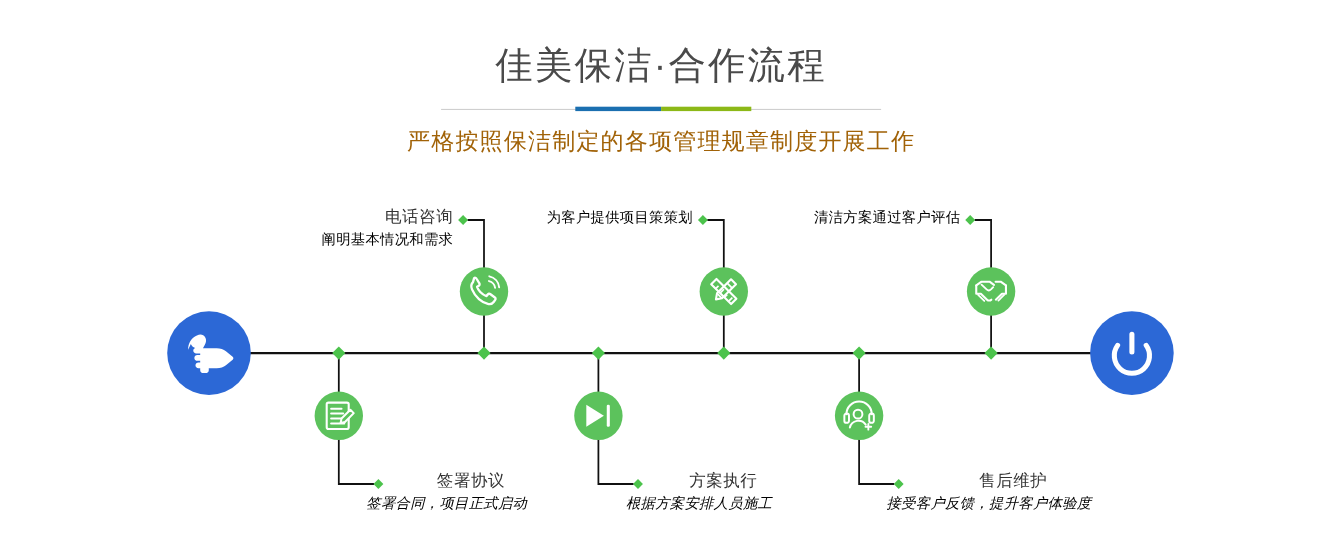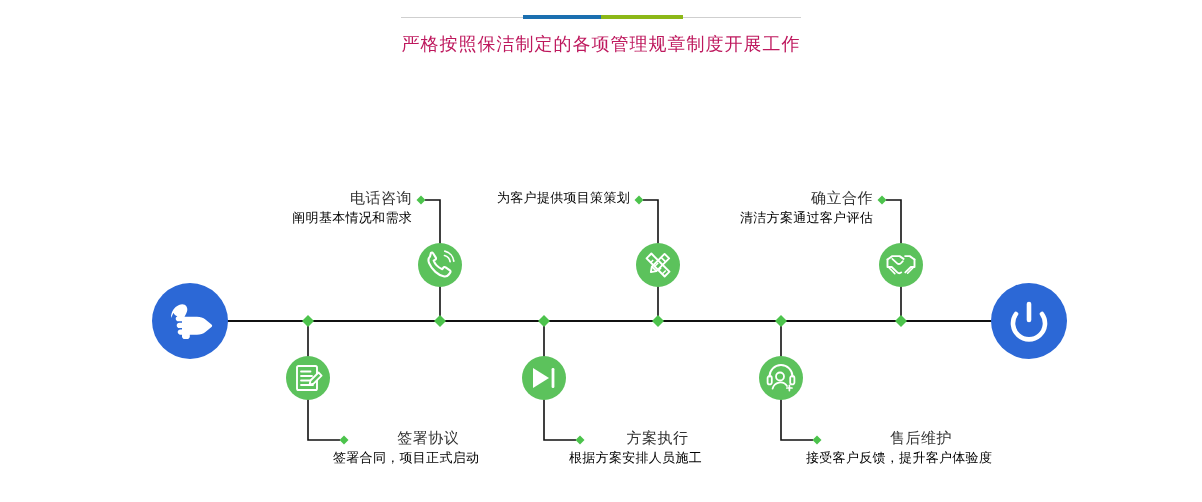--- a/index.html
+++ b/index.html
@@ -24,44 +24,45 @@
   .divider .rule{
     position:absolute;left:0;top:3px;width:400px;height:1px;background:#cfcfcf;
   }
   .divider .seg-blue{
     position:absolute;left:122px;top:1px;width:78px;height:4px;background:#1b6fb0;
   }
   .divider .seg-green{
     position:absolute;left:200px;top:1px;width:82px;height:4px;background:#8cb817;
   }
   .sub-title{
-    font-size:18px;color:#be185d;margin:0;padding-top:10px;letter-spacing:1px;
+    font-size:21px;color:#a16207;margin:0;padding-top:10px;letter-spacing:1px;
   }
 
   
   .flow{position:absolute;left:0;top:0;width:1202px;height:412px;}
   .flow svg{position:absolute;left:0;top:0;}
 
   
   .lbl{position:absolute;white-space:nowrap;}
   .lbl .t{font-size:15px;color:#333333;line-height:20px;letter-spacing:.5px;}
   .lbl .s{font-size:13px;color:#000000;line-height:20px;letter-spacing:.3px;}
   .lbl.top{text-align:right;}
   .lbl.bottom{text-align:center;}
   .lbl.top .t{display:block;}
   .lbl.top .s{display:block;}
   .lbl.bottom .t{display:block;}
-  .lbl.bottom .s{display:block;}
+  .lbl.bottom .s{display:block;font-style:italic;}
 </style>
 </head>
 <body>
 
 <div id="root">
 
   <div class="header">
+    <h1 class="main-title">佳美保洁·合作流程</h1>
     <div class="divider">
       <div class="rule"></div>
       <div class="seg-blue"></div>
       <div class="seg-green"></div>
     </div>
     <p class="sub-title">严格按照保洁制定的各项管理规章制度开展工作</p>
   </div>
 
   <div class="flow">
 
@@ -233,21 +234,20 @@
     <div class="lbl top" style="right:790px;top:188px;">
       <span class="t">电话咨询</span>
       <span class="s">阐明基本情况和需求</span>
     </div>
 
     <div class="lbl top" style="right:572px;top:188px;">
       <span class="s">为客户提供项目策策划</span>
     </div>
 
     <div class="lbl top" style="right:329px;top:188px;">
-      <span class="t">确立合作</span>
       <span class="s">清洁方案通过客户评估</span>
     </div>
 
     <div class="lbl bottom" style="left:355px;top:428px;">
       <span class="t">签署协议</span>
       <span class="s" style="position: relative; left: -22px;">签署合同，项目正式启动</span>
     </div>
 
     <div class="lbl bottom" style="left:591px;top:428px;">
       <span class="t">方案执行</span>

